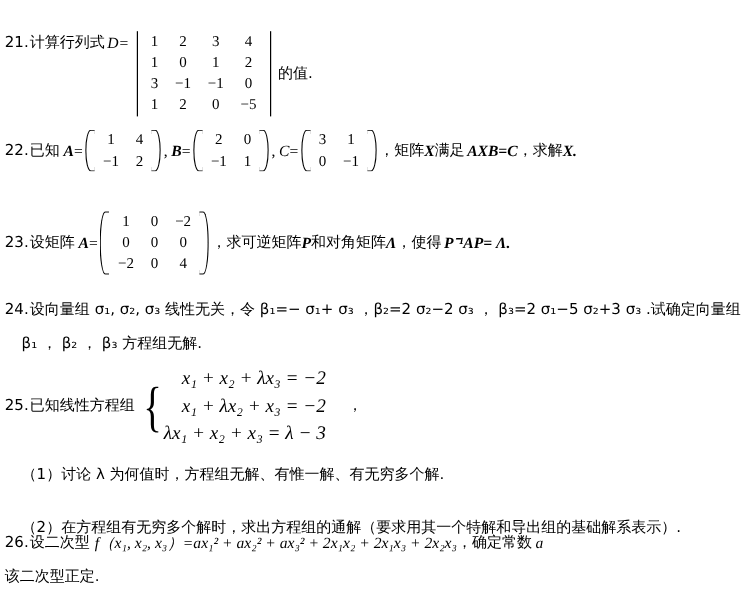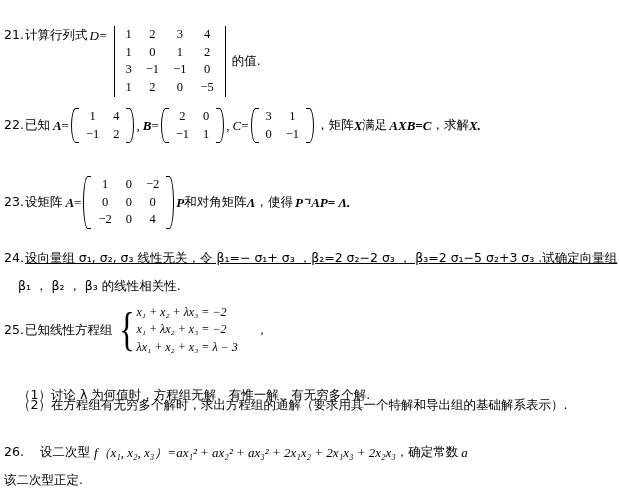--- a/index.html
+++ b/index.html
@@ -91,21 +91,22 @@
   .brace {
     font-size: 46px;
     line-height: 0.9;
     font-family: "Liberation Serif", serif;
     transform: scaleX(0.7);
     margin-right: -2px;
   }
   .eqs {
     display: inline-block;
     font-family: "Liberation Serif", serif;
-    font-size: 12px;
+    font-size: 16px;
+    text-align: right;
   }
   .eqs div {
     line-height: 1.45;
     white-space: nowrap;
   }
   .note { white-space: nowrap; }
 </style>
 </head>
 <body>
 
@@ -238,34 +239,35 @@
         </tr>
         <tr>
           <td>−2</td>
           <td>0</td>
           <td>4</td>
         </tr>
       </tbody>
         </table>
       <span class="brk brk-r-round"></span>
     </span>
+    <span class="cjk">，求可逆矩阵</span>
     <span class="bit">P</span>
     <span class="cjk">和对角矩阵</span>
     <span class="bit">Λ</span>
     <span class="cjk">，使得</span>
     <span class="bit" style="margin-left:2px;">P⁻¹AP= Λ.</span>
   </div>
 
   <div class="prob" style="left:4px; top:249px; flex-direction:column; align-items:flex-start;justify-content:space-between;">
     <div style="display:flex; align-items:baseline;">
       <span class="cjk">24.</span>
-      <span class="cjk note" style="margin-left:1px;text-decoration:underline;">设向量组  σ₁, σ₂, σ₃ 线性无关，令 β₁=− σ₁+ σ₃ ，β₂=2 σ₂−2 σ₃ ，  β₃=2 σ₁−5 σ₂+3 σ₃ .试确定向量组</span>
+      <span class="cjk note" style="margin-left:1px;">设向量组  σ₁, σ₂, σ₃ 线性无关，令 β₁=− σ₁+ σ₃ ，β₂=2 σ₂−2 σ₃ ，  β₃=2 σ₁−5 σ₂+3 σ₃ .试确定向量组</span>
     </div>
     <div style="margin-top:8px; margin-left:14px;">
-      <span class="cjk note">β₁ ，  β₂ ，  β₃ 的线性相关性.</span>
+      <span class="cjk note">β₁ ，  β₂ ，  β₃ 方程组无解.</span>
     </div>
   </div>
 
   <div class="prob" style="left:4px; top:304px; align-items:center;">
     <span class="cjk">25.</span>
     <span class="cjk" style="margin-left:1px;">已知线性方程组</span>
     <span class="system" style="margin-left:4px;">
       <span class="brace">{</span>
       <span class="eqs">
         <div class="it">x₁ + x₂ + λx₃ = −2</div>
@@ -273,27 +275,27 @@
         <div class="it">λx₁ + x₂ + x₃ = λ − 3</div>
       </span>
     </span>
     <span class="cjk" style="margin-left:18px;">，</span>
   </div>
 
   <div class="prob" style="left:18px; top:386px;">
     <span class="cjk note">（1）讨论 λ 为何值时，方程组无解、有惟一解、有无穷多个解.</span>
   </div>
 
-  <div class="prob" style="left:18px; top:396px;">
+  <div class="prob" style="left:18px; top:430px;">
     <span class="cjk note">（2）在方程组有无穷多个解时，求出方程组的通解（要求用其一个特解和导出组的基础解系表示）.</span>
   </div>
 
   <div class="prob" style="left:4px; top:443px; align-items:center;">
     <span class="cjk">26.</span>
-    <span class="cjk" style="margin-left:16px;">设二次型</span>
+    <span class="cjk" style="margin-left:1px;">设二次型</span>
     <span class="it" style="margin-left:4px;">f（x₁, x₂, x₃）=ax₁² + ax₂² + ax₃² + 2x₁x₂ + 2x₁x₃ + 2x₂x₃</span>
     <span class="cjk">，确定常数</span>
     <span class="it" style="margin:0 3px;">a</span>
   </div>
 
   <div class="prob" style="left:4px; top:471px;">
     <span class="cjk">该二次型正定.</span>
   </div>
 
 </div>

